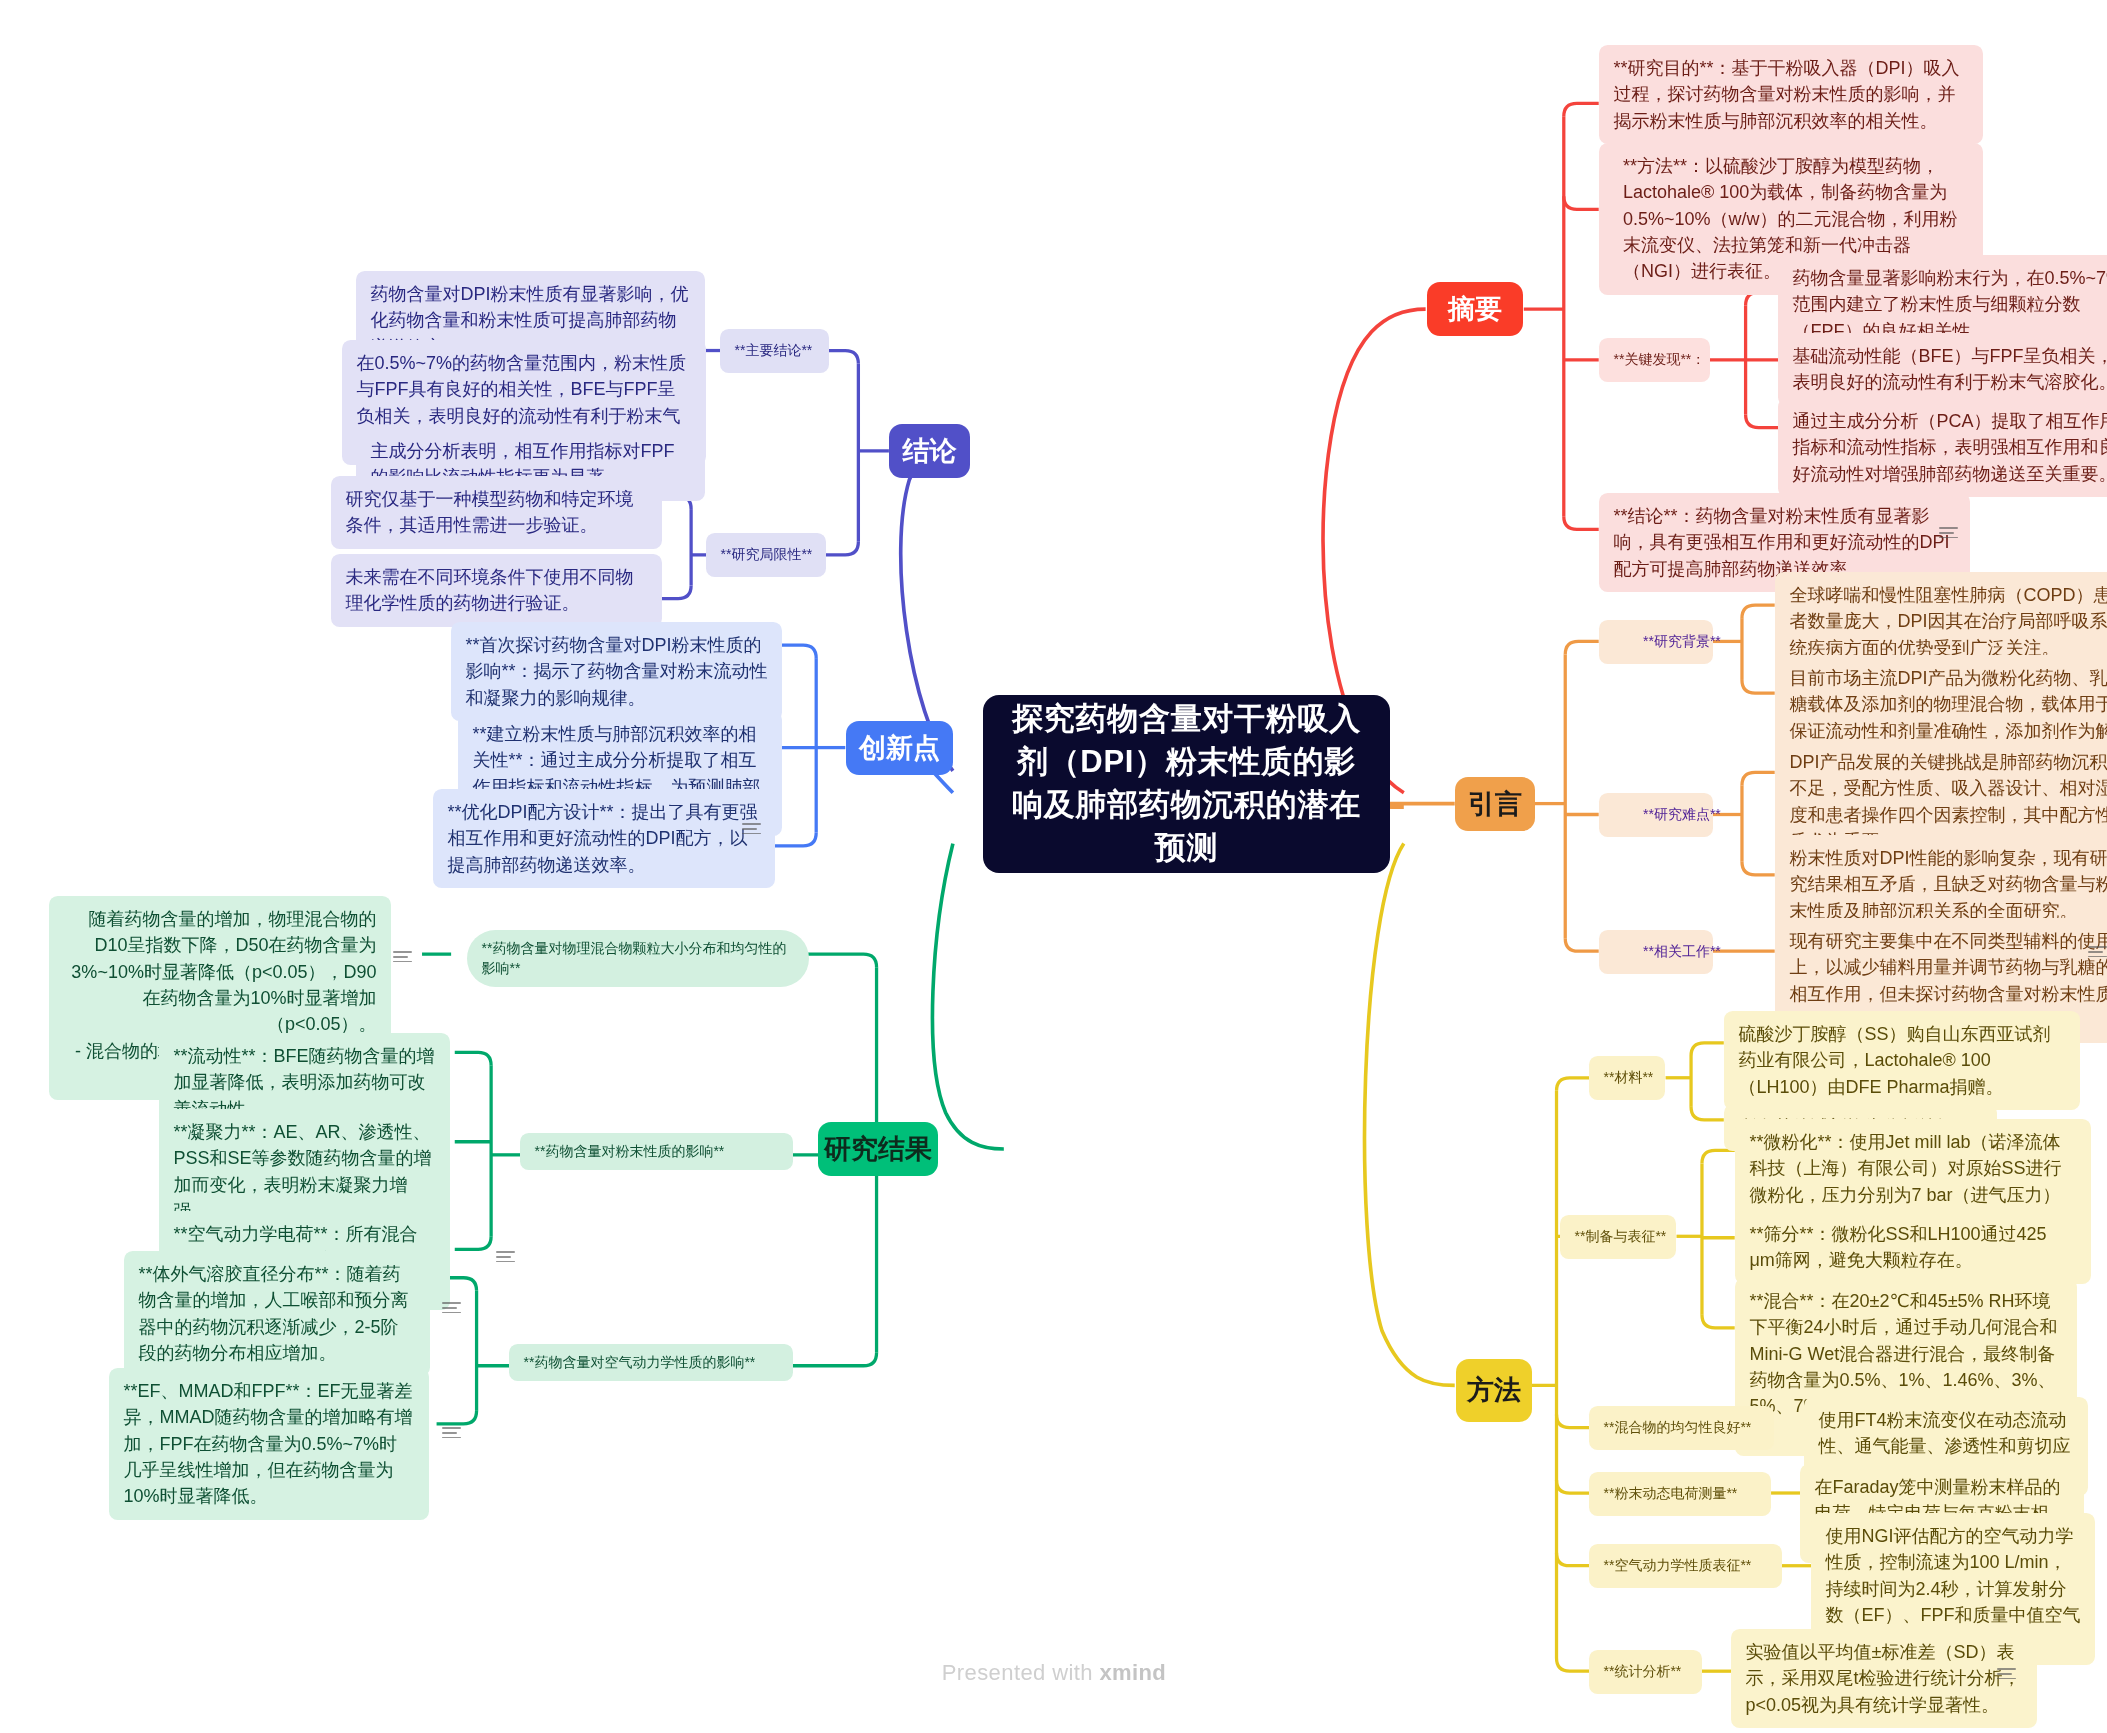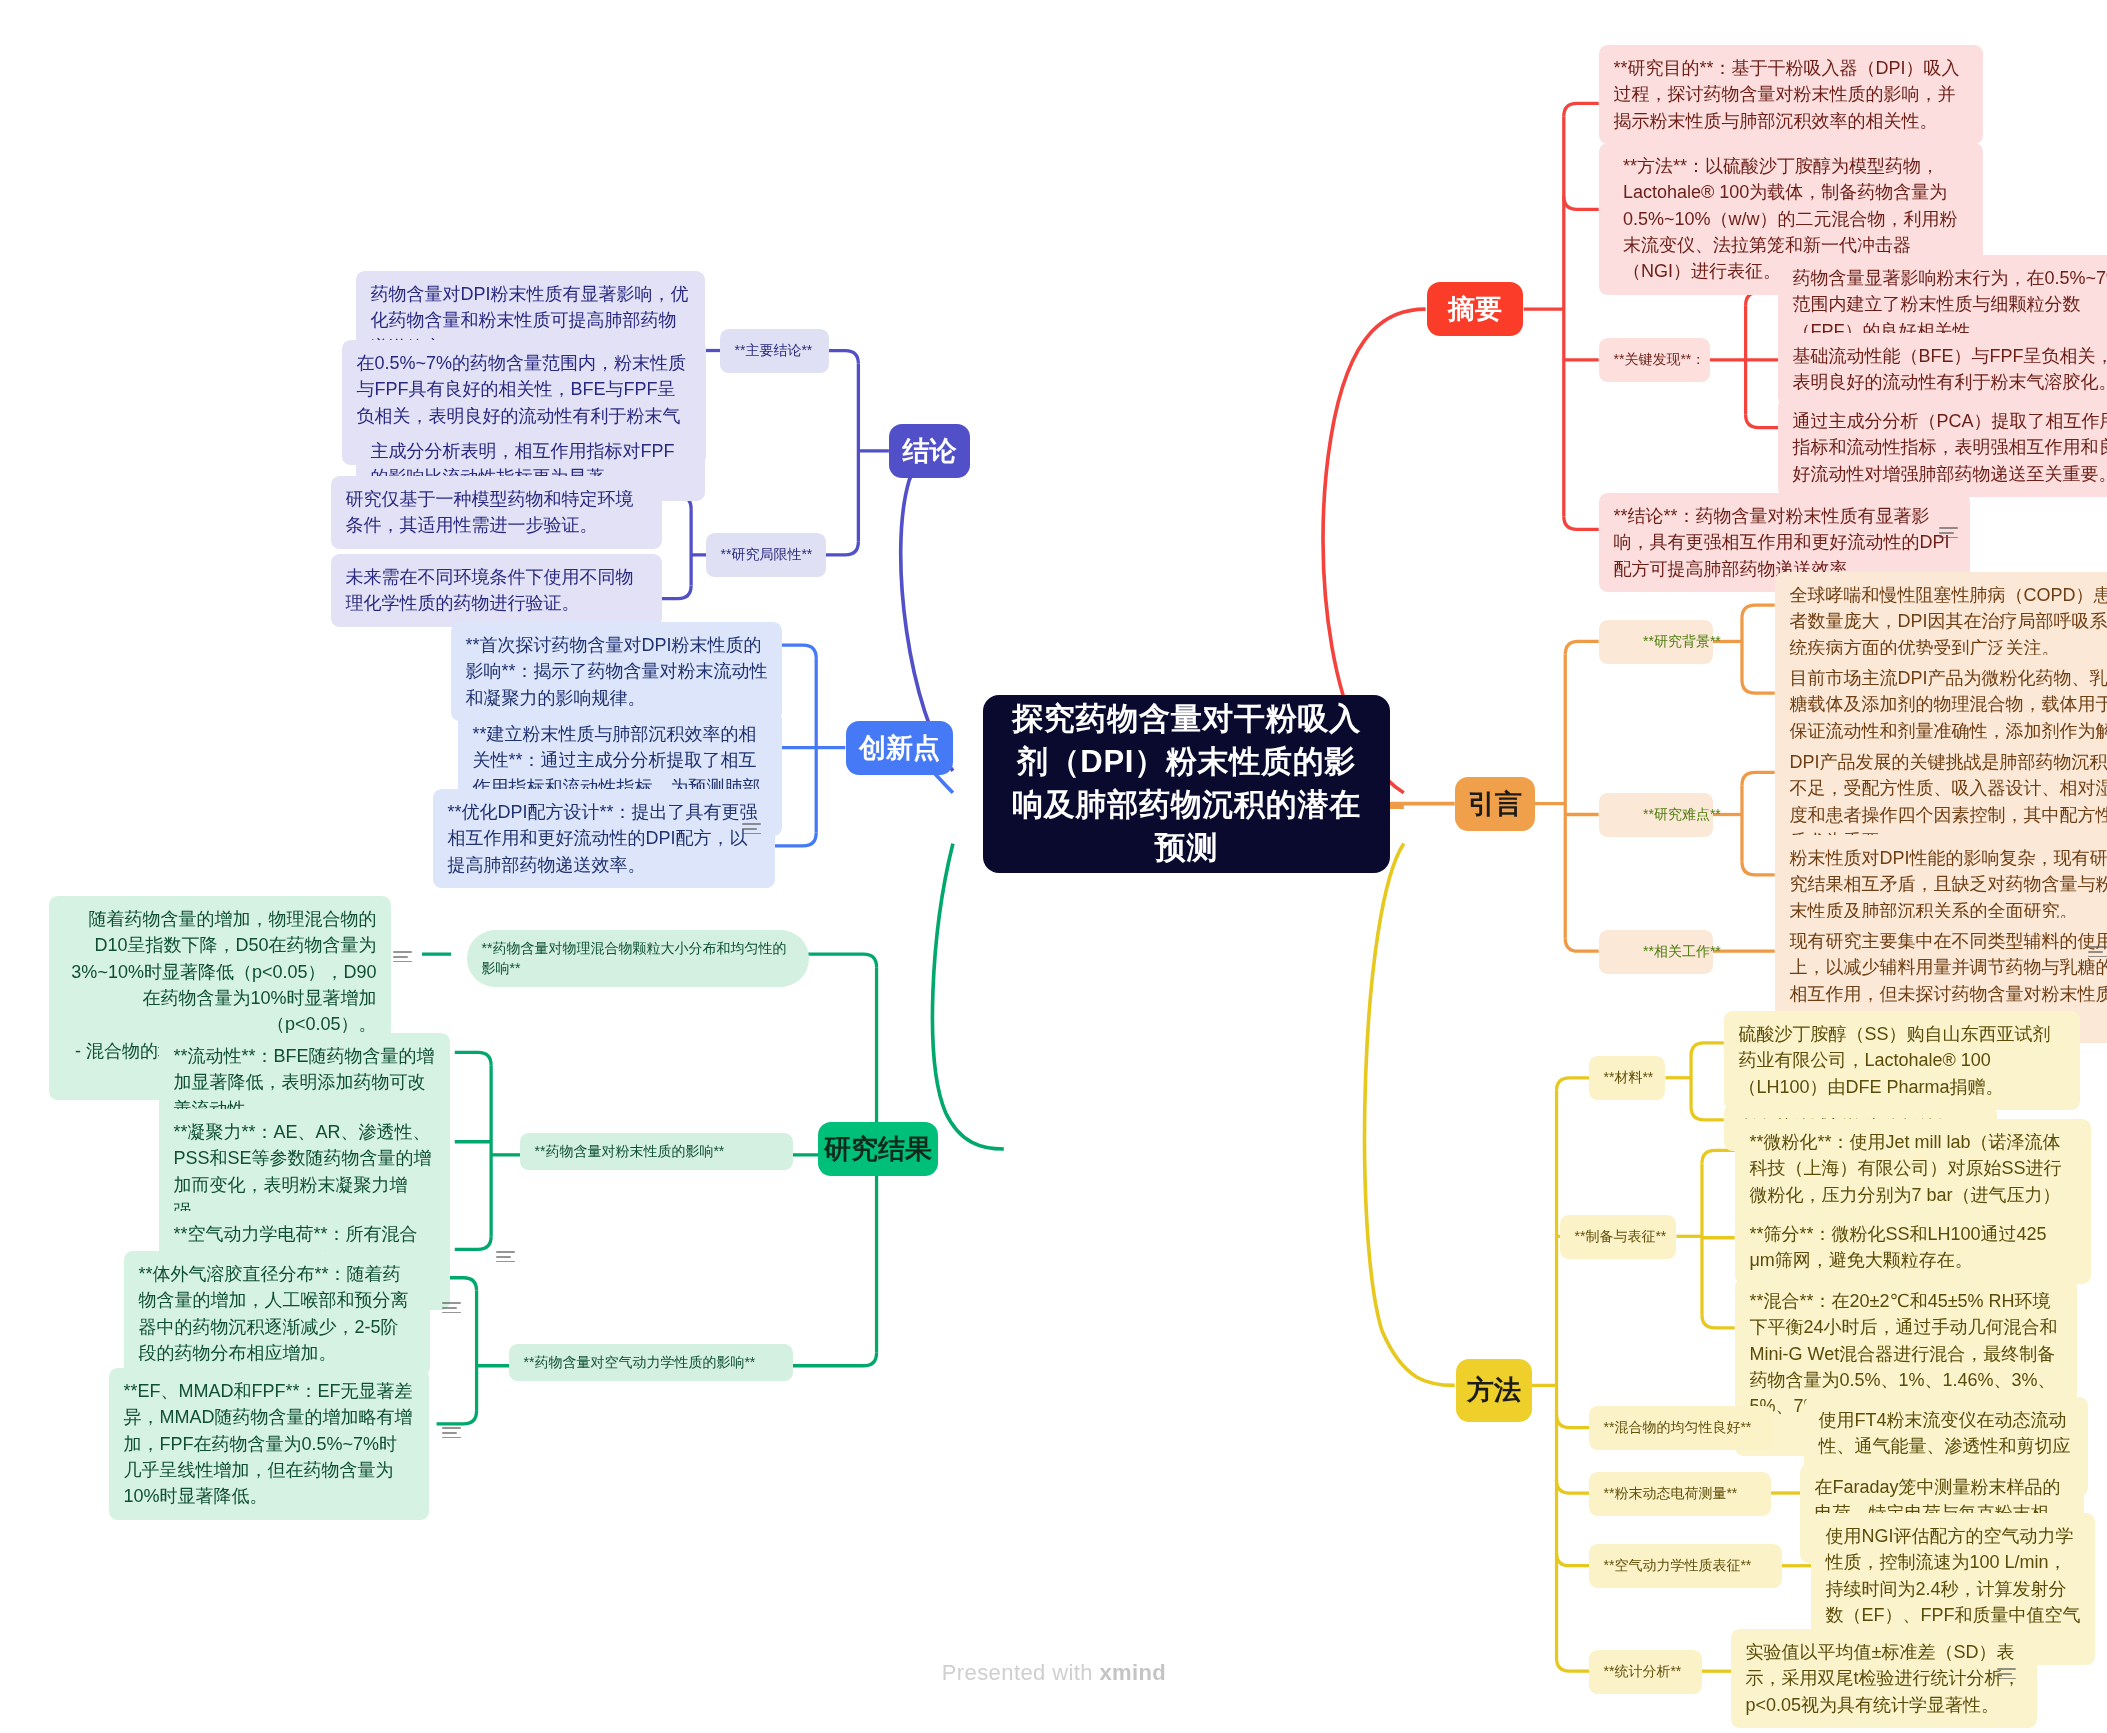--- a/index.html
+++ b/index.html
@@ -53,21 +53,21 @@
 
   
   .sub {
     border-radius:8.7px;
     font-size:14px;
     padding:8.7px 14.5px;
     display:flex; align-items:center;
     white-space:nowrap;
   }
   .s-red    { background:#fde0de; color:#6b1d16; }
-  .s-orange { background:#fbe8d6; color:#4d7c0f;padding-left:44px; }
+  .s-orange { background:#fbe8d6; color:#4c1d95;padding-left:44px; }
   .s-yellow { background:#fbf2c8; color:#5f4f09; }
   .s-green  { background:#d3f0e0; color:#0e4f33; }
   .s-indigo { background:#e0e0f5; color:#292880; }
 
   
   .leaf {
     font-size:18px;
     border-radius:8.7px;
     padding:10.2px 14.5px;
     line-height:1.46;

